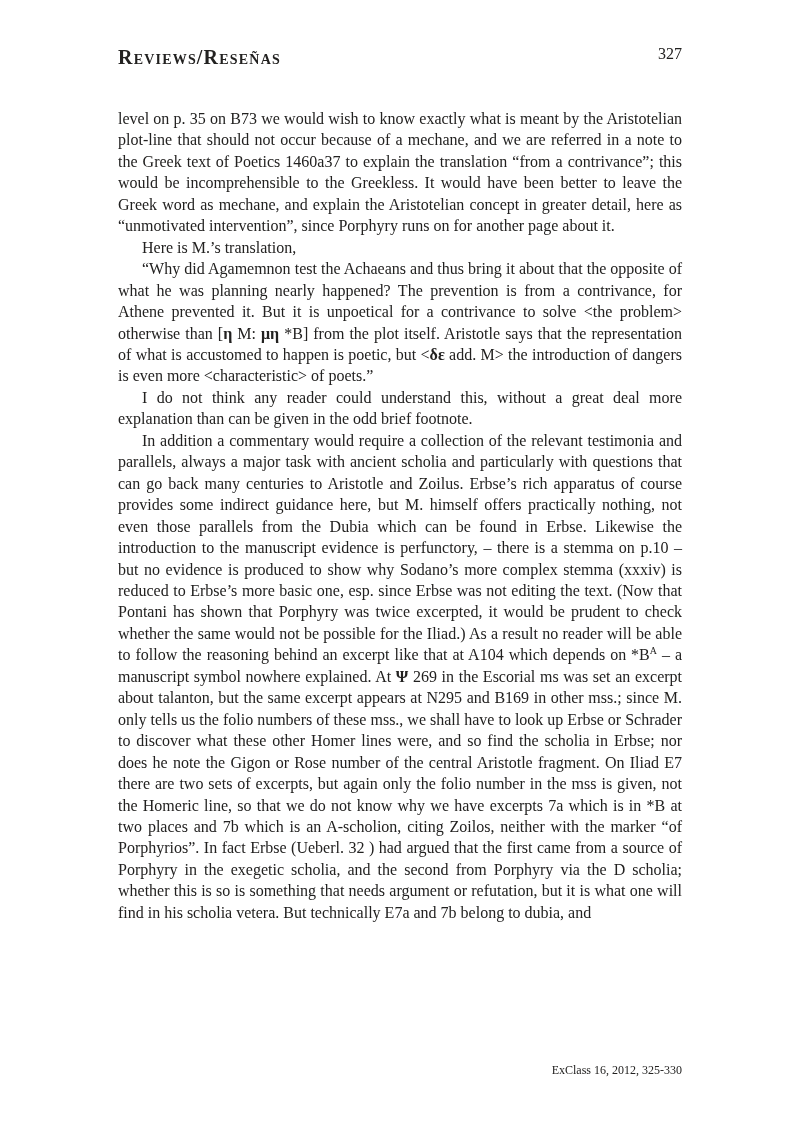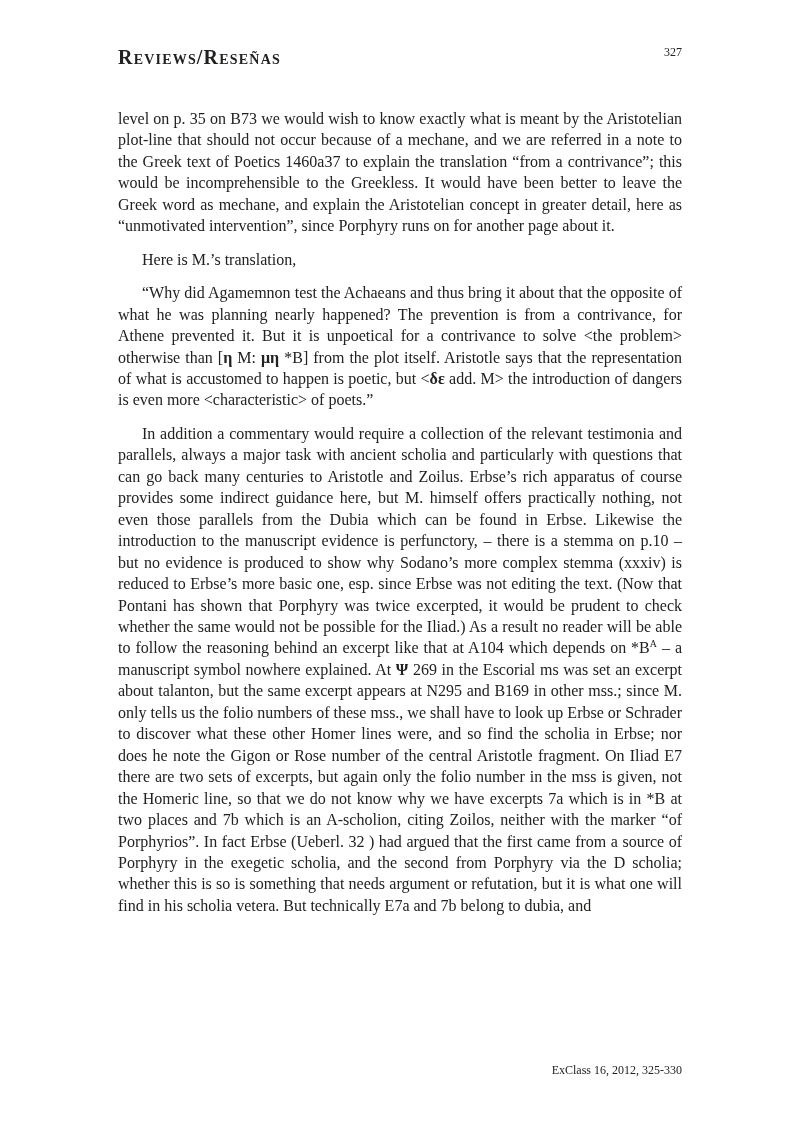--- a/index.html
+++ b/index.html
@@ -25,33 +25,33 @@
     text-align: left;
     font-variant: small-caps;
     letter-spacing: 1.2px;
     font-size: 20px;
     font-weight: bold;
   }
   .running-head .pagenum {
     position: absolute;
     right: 0;
     top: -1px;
-    font-size: 12px;
+    font-size: 16px;
   }
   .body-text {
     position: absolute;
     top: 108px;
     left: 118px;
     width: 564px;
     font-size: 16px;
     line-height: 21.45px;
     text-align: justify;
   }
   .body-text p { margin: 0; }
-  .body-text p.indent { text-indent: 24px; margin-top: 12px; }
+  .body-text p.indent { text-indent: 24px; }
   .it { }
   .bd { font-weight: 700; }
   sup { font-size: 0.62em; line-height: 0; vertical-align: super; }
   .footer {
     position: absolute;
     top: 1063px;
     right: 118px;
     font-size: 12px;
     text-align: right;
   }
@@ -63,20 +63,21 @@
 
   <div class="running-head">
     <span class="title">Reviews/Reseñas</span>
     <span class="pagenum">327</span>
   </div>
 
   <div class="body-text">
       <p><span>level on p. 35 on B73 we would wish to know exactly what is meant by the Aristotelian plot-line that should not occur because of a </span><span class="it">mechane</span><span>, and we are referred in a note to the Greek text of </span><span class="it">Poetics</span><span> 1460a37 to explain the translation “from a contrivance”; this would be incomprehensible to the Greekless. It would have been better to leave the Greek word as </span><span class="it">mechane</span><span>, and explain the Aristotelian concept in greater detail, here as “unmotivated intervention”, since Porphyry runs on for another page about it.</span></p>
       <p class="indent"><span>Here is M.’s translation,</span></p>
       <p class="indent"><span>“Why did Agamemnon test the Achaeans and thus bring it about that the opposite of what he was planning nearly happened? The prevention is from a contrivance, for Athene prevented it. But it is unpoetical for a contrivance to solve &lt;the problem&gt; otherwise than [</span><span class="bd">η</span><span> M: </span><span class="bd">μη</span><span> *B] from the plot itself. Aristotle says that the representation of what is accustomed to happen is poetic, but &lt;</span><span class="bd">δε</span><span> add. M&gt; the introduction of dangers is even more &lt;characteristic&gt; of poets.”</span></p>
+      <p class="indent"><span>I do not think any reader could understand this, without a great deal more explanation than can be given in the odd brief footnote.</span></p>
       <p class="indent"><span>In addition a commentary would require a collection of the relevant testimonia and parallels, always a major task with ancient scholia and particularly with questions that can go back many centuries to Aristotle and Zoilus. Erbse’s rich apparatus of course provides some indirect guidance here, but M. himself offers practically nothing, not even those parallels from the </span><span class="it">Dubia</span><span> which can be found in Erbse. Likewise the introduction to the manuscript evidence is perfunctory, – there is a stemma on p.10 – but no evidence is produced to show why Sodano’s more complex stemma (xxxiv) is reduced to Erbse’s more basic one, esp. since Erbse was not editing the text. (Now that Pontani has shown that Porphyry was twice excerpted, it would be prudent to check whether the same would not be possible for the </span><span class="it">Iliad</span><span>.) As a result no reader will be able to follow the reasoning behind an excerpt like that at A104 which depends on *B</span><sup>A</sup><span> – a manuscript symbol nowhere explained. At </span><span class="bd">Ψ</span><span> 269 in the Escorial ms was set an excerpt about </span><span class="it">talanton</span><span>, but the same excerpt appears at N295 and B169 in other mss.; since M. only tells us the folio numbers of these mss., we shall have to look up Erbse or Schrader to discover what these other Homer lines were, and so find the scholia in Erbse; nor does he note the Gigon or Rose number of the central Aristotle fragment. On </span><span class="it">Iliad</span><span> E7 there are two sets of excerpts, but again only the folio number in the mss is given, not the Homeric line, so that we do not know why we have excerpts 7a which is in *B at two places and 7b which is an A-scholion, citing Zoilos, neither with the marker “of Porphyrios”. In fact Erbse (Ueberl. 32 ) had argued that the first came from a source of Porphyry in the exegetic scholia, and the second from Porphyry via the D scholia; whether this is so is something that needs argument or refutation, but it is what one will find in his scholia </span><span class="it">vetera</span><span>. But technically E7a and 7b belong to dubia, and</span></p>
     </div>
 
   <div class="footer">
     <span class="it">ExClass</span><span> 16, 2012, 325-330</span>
   </div>
 
 </div>
 
 </body></html>

